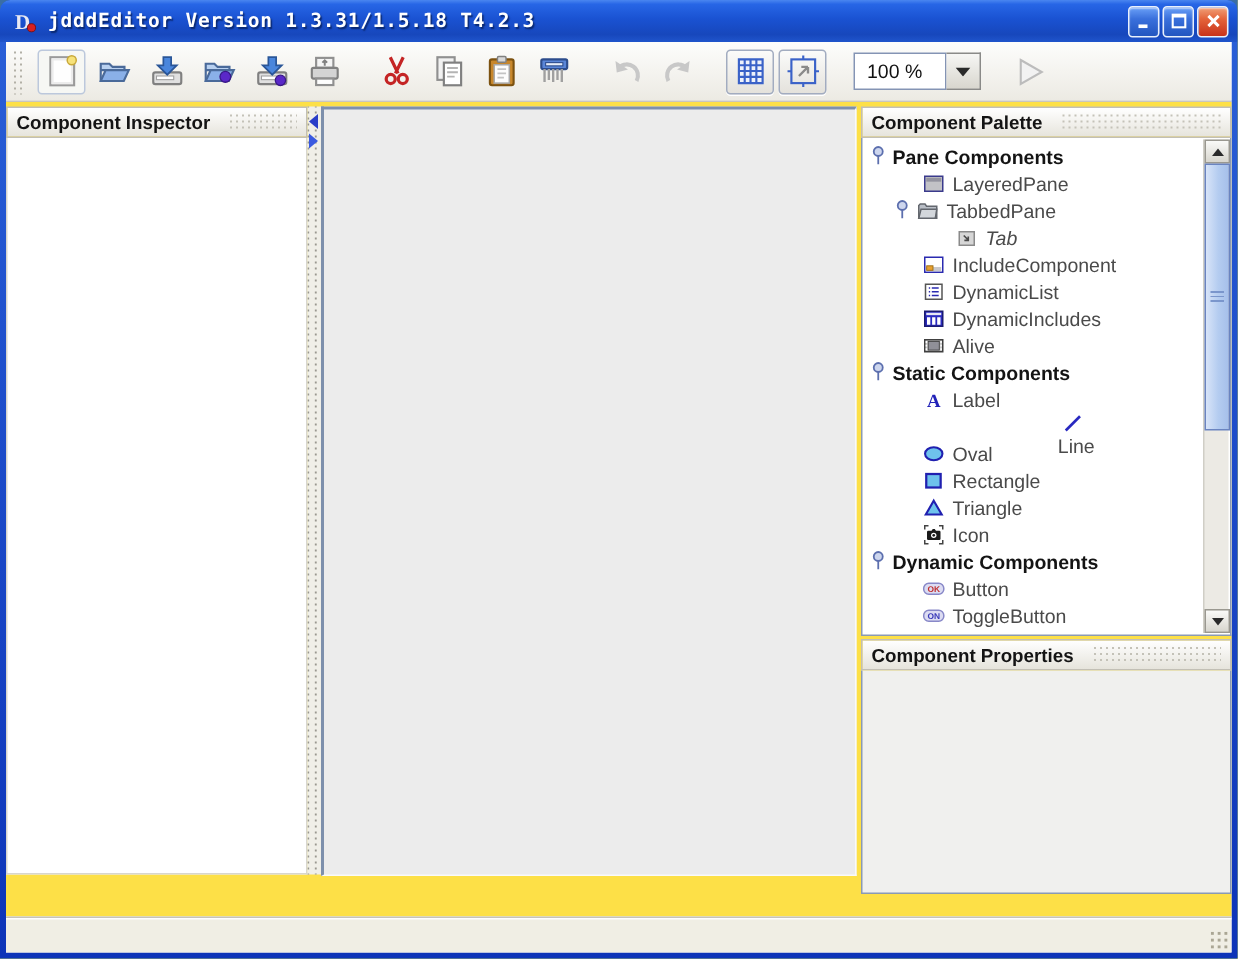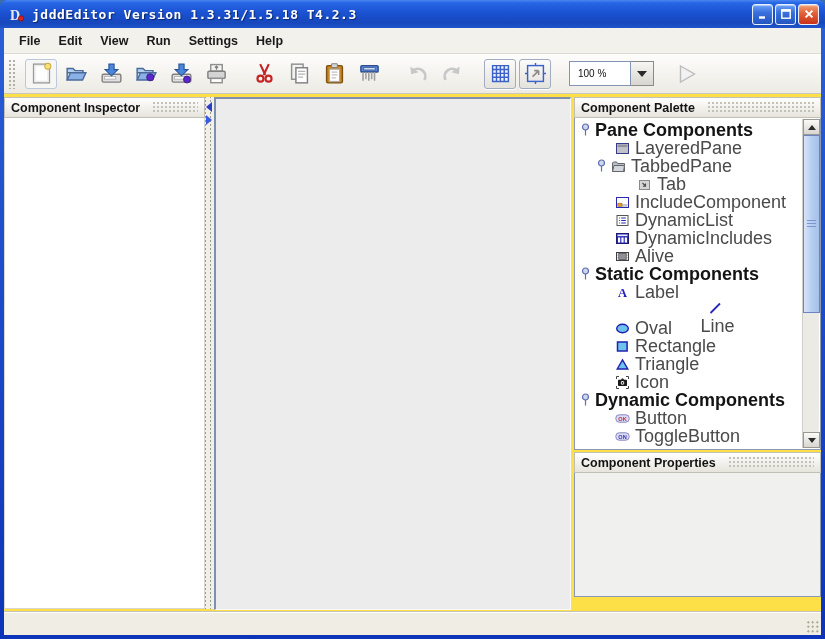--- a/index.html
+++ b/index.html
@@ -84,21 +84,21 @@
   }
   .tb-btn.lite-frame { border:1px solid #bcc8dc; background:#f6f7f4; }
   .tb-btn.plain { width:36px; }
   .tb-gap { width:13px; flex:none; }
 
   .combo {
     display:flex; align-items:stretch; height:25px; margin:0 2px; flex:none; cursor:pointer;
   }
   .combo-field {
     width:62px; background:#fff; border:1px solid #8494b4;
-    font-size:10px; color:#111; display:flex; align-items:center;
+    font-size:13px; color:#111; display:flex; align-items:center;
     padding-left:8px;
   }
   .combo-btn {
     width:23px; border:1px solid #8a8a88; border-left:none;
     background:linear-gradient(180deg,#f6f6f4,#d8d6ce);
     display:flex; align-items:center; justify-content:center;
   }
 
   
   .main { position:relative; flex:1; background:#fde047; }
@@ -144,21 +144,21 @@
     display:flex; flex-direction:column;
   }
   .palette-body {
     flex:1; position:relative; background:#fff;
     border:1px solid #8a9ab4; border-top:none; overflow:hidden;
   }
   .tree { padding-top:3px; }
   .tree-row { height:18px; display:flex; align-items:center; cursor:default; }
   .tree-knob { width:9px; height:14px; margin-right:5px; flex:none; }
   .tree-icon { width:15px; height:15px; margin-right:5px; flex:none; display:flex; align-items:center; justify-content:center; }
-  .tree-label { font-size:18px; color:#4a4a4a; white-space:nowrap; }
+  .tree-label { font-size:13px; color:#4a4a4a; white-space:nowrap; }
   .tree-label.bold { font-weight:bold; color:#141414; }
 
   .vscroll {
     position:absolute; right:1px; top:1px; bottom:1px; width:17px;
     background:#eceae4; border-left:1px solid #d0cec6;
   }
   .sb-btn {
     position:absolute; left:0; width:17px; height:16px;
     background:linear-gradient(180deg,#fafaf8,#d8d6ce);
     border:1px solid #9a9890;
@@ -172,21 +172,21 @@
     position:absolute; left:0; top:16px; width:17px; height:178px;
     background:linear-gradient(90deg,#d8e4f8,#b4ccf0 55%,#a6c0ea);
     border:1px solid #6a84c0; cursor:pointer;
   }
   .sb-thumb::after {
     content:""; position:absolute; left:3px; right:3px; top:50%; margin-top:-4px; height:8px;
     background:repeating-linear-gradient(180deg,#7a96cc 0 1px,transparent 1px 3px);
   }
 
   .properties {
-    position:absolute; left:570px; top:358px; width:247px; height:145px;
+    position:absolute; left:570px; top:358px; width:247px; height:170px;
     display:flex; flex-direction:column;
   }
   .properties-body { flex:1; background:#f0f0ee; border:1px solid #8a9ab4; border-top:none; }
 
   
   .statusbar {
     height:24px; flex:none; background:#f0eee4;
     border-top:1px solid #c6c3ba;
     box-shadow:inset 0 1px 0 #fff;
     position:relative;
@@ -225,28 +225,20 @@
       <span class="ctl-btn close">
         <svg width="12" height="12" viewBox="0 0 12 12">
             <path d="M2.6 2.6 L9.4 9.4 M9.4 2.6 L2.6 9.4" stroke="#fff" stroke-width="2"></path>
           </svg>
       </span>
     </span>
   </div>
 
   <div class="content">
 
-    <div class="menubar" id="menubar">
-        <span class="menu-item">File</span>
-        <span class="menu-item">Edit</span>
-        <span class="menu-item">View</span>
-        <span class="menu-item">Run</span>
-        <span class="menu-item">Settings</span>
-        <span class="menu-item">Help</span>
-      </div>
 
     <div class="toolbar">
       <div class="tb-grip"></div>
       <div id="tb-items" style="display:flex;align-items:center;">
           <button class="tb-btn lite-frame">
             <span style="display: flex;">
               <svg viewBox="0 0 16 16">
                 <rect x="2.5" y="1.5" width="11" height="13" fill="#fefefe" stroke="#9a9a9a"></rect>
                 <rect x="3.5" y="2.5" width="9" height="11" fill="none" stroke="#ececec"></rect>
                 <circle cx="12.4" cy="2.9" r="2.1" fill="#f6e27a" stroke="#c9a93a" stroke-width="0.7"></circle>
@@ -440,21 +432,21 @@
                     <path d="M4.5 7 v5.5" stroke="#5c6fae" stroke-width="1.2"></path>
                   </svg></span>
                 <span class="tree-icon">
                   <svg width="15" height="15" viewBox="0 0 15 15">
                     <path d="M1.5 12.5 V4 L2.5 3 h3.2 l1 1.5 h6.8 V12.5 Z" fill="#b9bec6" stroke="#63676e"></path>
                     <path d="M1.5 12.5 L3 6.5 h10.5 l-1 6 Z" fill="#d3d7dc" stroke="#63676e"></path>
                   </svg>
                 </span>
                 <span class="tree-label">TabbedPane</span>
               </div>
-              <div class="tree-row" style="padding-left: 62px;">
+              <div class="tree-row" style="padding-left: 62px; font-style: italic;">
                 <span class="tree-icon">
                   <svg width="15" height="15" viewBox="0 0 15 15">
                     <rect x="2.5" y="3.5" width="10" height="9" fill="#d6d6d6" stroke="#8a8a8a"></rect>
                     <path d="M5.5 6 l3 3 M8.5 6.6 v2.6 h-2.6" stroke="#4a4a4a" stroke-width="1.1" fill="none"></path>
                   </svg>
                 </span>
                 <span class="tree-label">Tab</span>
               </div>
               <div class="tree-row" style="padding-left: 40px;">
                 <span class="tree-icon">

